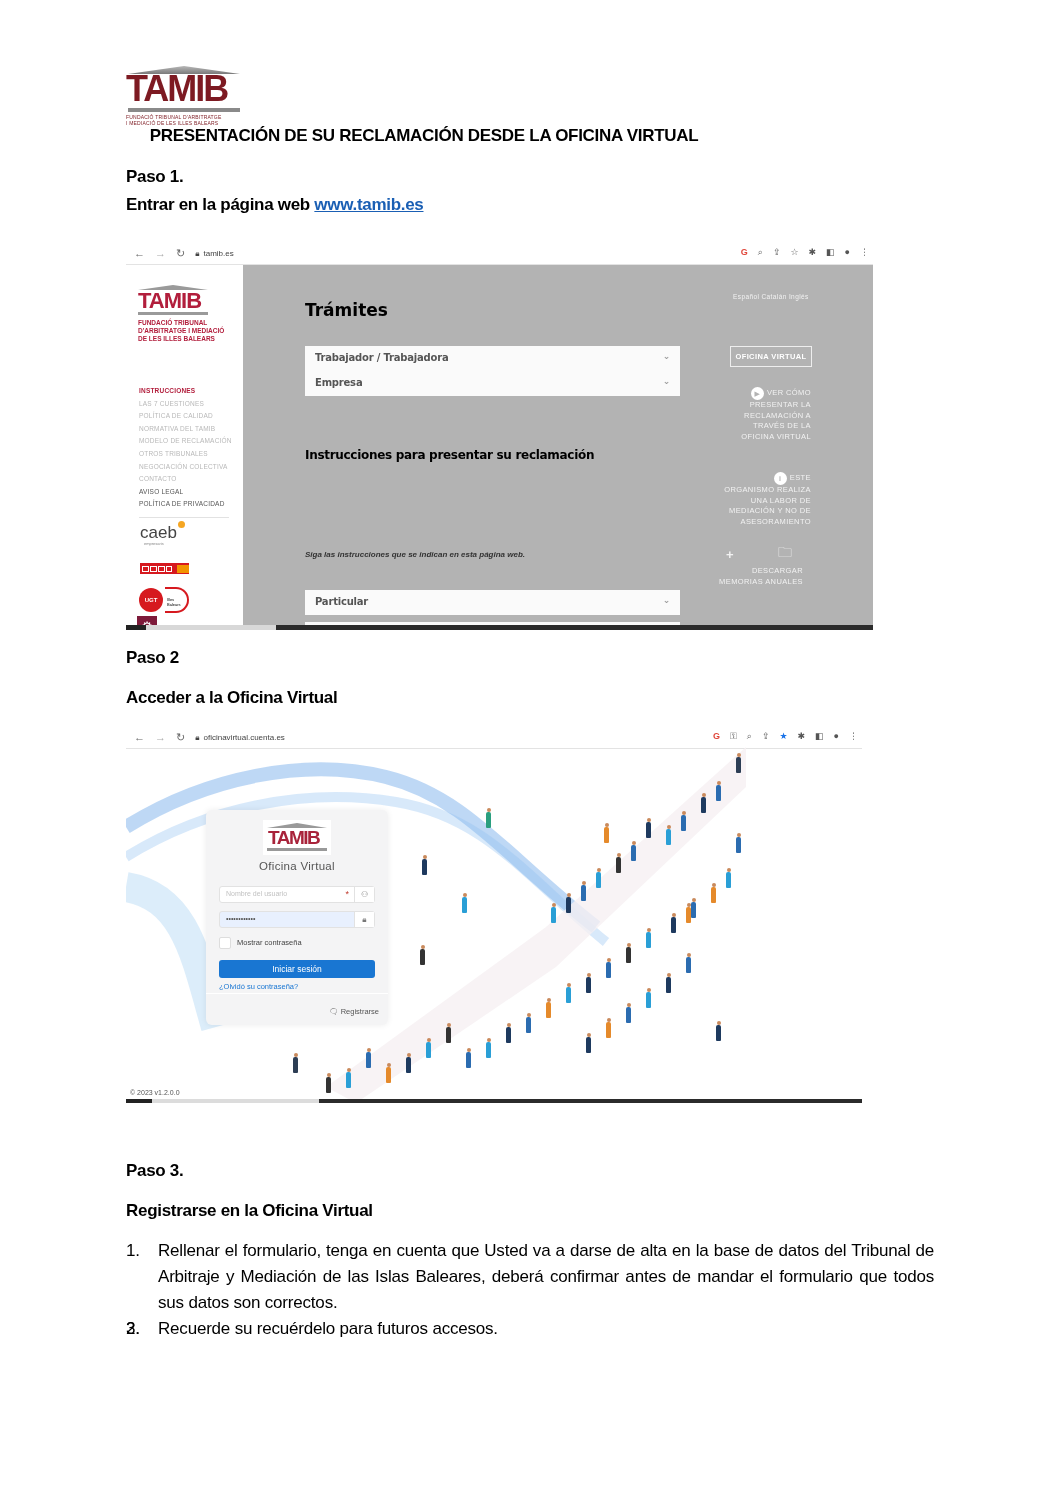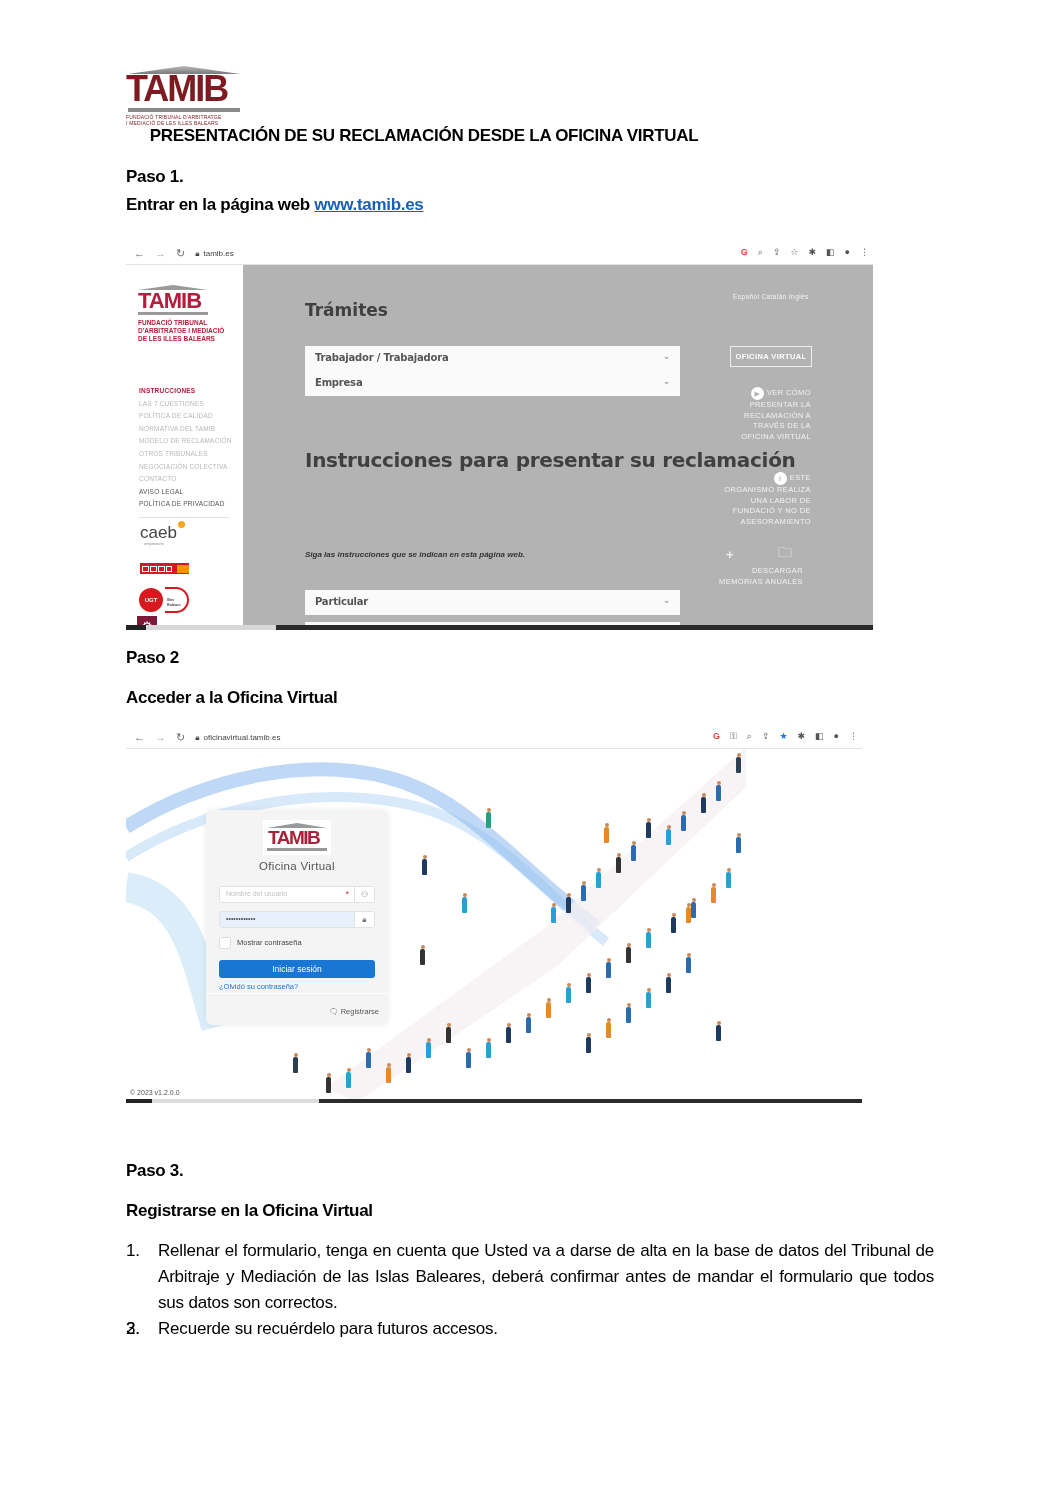--- a/index.html
+++ b/index.html
@@ -40,21 +40,21 @@
   .caeb small { display: block; font-size: 4px; color: #888; margin-top: -2px; margin-left: 4px; }
   .caeb .dot { position: absolute; right: -8px; top: -2px; width: 7px; height: 7px; background: #f5a623; border-radius: 50%; }
   .ccoo { position: absolute; left: 14px; top: 298px; width: 49px; height: 11px; background: #d6191f; display: flex; align-items: center; padding-left: 2px; gap: 1px; }
   .ccoo i { width: 7px; height: 6px; border: 1px solid #fff; display: block; }
   .ccoo b { width: 12px; height: 8px; background: #f29400; display: block; margin-left: 4px; }
   .ugt { position: absolute; left: 13px; top: 323px; width: 24px; height: 24px; border-radius: 50%; background: #d6191f; color: #fff; font-size: 6px; font-weight: bold; display: flex; align-items: center; justify-content: center; }
   .ugt2 { position: absolute; left: 39px; top: 322px; width: 24px; height: 26px; border: 2px solid #d6191f; border-left: none; border-radius: 0 14px 14px 0; font-size: 4px; padding-left: 2px; padding-top: 8px; }
   .gear { position: absolute; left: 11px; top: 351px; width: 20px; height: 20px; background: #7d1a3a; color: #fff; font-size: 13px; display: flex; align-items: center; justify-content: center; }
 
   .s1-main { position: absolute; left: 117px; top: 22px; width: 630px; height: 360px; background: #b3b3b3; }
-  .s1-h { position: absolute; font-weight: bold; color: #404040; font-family: "DejaVu Sans", sans-serif; }
+  .s1-h { position: absolute; font-weight: bold; color: #000000; font-family: "DejaVu Sans", sans-serif; }
   .s1-acc { position: absolute; left: 62px; width: 375px; height: 25px; background: #fafafa; font-size: 10px; font-weight: bold; color: #555; padding: 6px 10px; font-family: "DejaVu Sans", sans-serif; letter-spacing: -.2px; }
   .s1-acc .chev { position: absolute; right: 10px; top: 5px; font-size: 9px; color: #999; }
   .s1-p { position: absolute; left: 62px; width: 380px; font-size: 8px; line-height: 14.5px; color: #666; }
   .s1-p b { color: #333; }
   .s1-p2 { position: absolute; left: 62px; top: 285px; font-size: 8px; font-weight: bold; font-style: italic; color: #333; }
   .s1-right { position: absolute; color: #f2f2f2; font-size: 7.5px; text-align: right; line-height: 10.5px; letter-spacing: .4px; }
   .ov-btn { position: absolute; left: 487px; top: 81px; width: 82px; height: 21px; border: 1px solid #eee; color: #fff; font-weight: bold; font-size: 7.5px; display: flex; align-items: center; justify-content: center; letter-spacing: .4px; }
   .play { display: inline-block; width: 13px; height: 13px; border-radius: 50%; background: #fff; color: #b3b3b3; font-size: 7px; line-height: 13px; text-align: center; vertical-align: middle; margin-right: 3px; }
   .taskbar { position: absolute; left: 0; top: 382px; width: 747px; height: 5px; background: #2b2b2b; }
   .taskbar .lt { position: absolute; left: 0; top: 0; width: 150px; height: 5px; background: #d8d8d8; }
@@ -175,21 +175,21 @@
   </div>
 
   <div class="s1-main">
     <div class="s1-h" style="left:62px; top:35px; font-size:17px;">Trámites</div>
     <div class="s1-acc" style="top:81px">
       <span>Trabajador / Trabajadora</span><span class="chev">⌄</span>
     </div>
     <div class="s1-acc" style="top:106px">
       <span>Empresa</span><span class="chev">⌄</span>
     </div>
-    <div class="s1-h" style="left:62px; top:183px; font-size:20px; letter-spacing:-.3px;">Instrucciones para presentar su reclamación</div>
+    <div class="s1-h" style="left:62px; top:183px; font-size:12px; letter-spacing:-.3px;">Instrucciones para presentar su reclamación</div>
     <div class="s1-p2">Siga las instrucciones que se indican en esta página web.</div>
     <div class="s1-acc" style="top:325px">
       <span>Particular</span><span class="chev">⌄</span>
     </div>
     <div class="s1-acc" style="top:357px">
       <span>Profesional</span><span class="chev">⌄</span>
     </div>
 
     <div class="s1-right" style="left:490px; top:27px; font-size:6.5px;">Español  Catalán  Inglés</div>
     <div class="ov-btn">OFICINA VIRTUAL</div>
@@ -197,21 +197,21 @@
       <div><span class="play">▶</span><span>VER CÓMO</span></div>
       <div>PRESENTAR LA</div>
       <div>RECLAMACIÓN A</div>
       <div>TRAVÉS DE LA</div>
       <div>OFICINA VIRTUAL</div>
     </div>
     <div class="s1-right" style="left:470px; top:207px; width:98px;">
       <div><span class="play" style="font-weight:bold">i</span><span>ESTE</span></div>
       <div>ORGANISMO REALIZA</div>
       <div>UNA LABOR DE</div>
-      <div>FUNDACIÓ Y NO DE</div>
+      <div>MEDIACIÓN Y NO DE</div>
       <div>ASESORAMIENTO</div>
     </div>
     <div class="s1-right" style="left:483px; top:285px; font-size:13px; font-weight:bold;">+</div>
     <div class="s1-right" style="left:535px; top:282px; font-size:14px;">🗀︎</div>
     <div class="s1-right" style="left:470px; top:301px; width:90px;">
       <div>DESCARGAR</div>
       <div>MEMORIAS ANUALES</div>
     </div>
   </div>
   <div class="taskbar">
@@ -225,21 +225,21 @@
 
 <div class="shot2">
   <div class="chrome">
     <div class="nav">
       <span>←</span>
       <span style="color:#aaa">→</span>
       <span>↻</span>
     </div>
     <div class="url">
       <span>🔒︎</span>
-      <span>oficinavirtual.tamib.es</span>
+      <span>oficinavirtual.cuenta.es</span>
     </div>
     <div class="tools">
       <span class="g">G</span>
       <span>⚿</span>
       <span>⌕</span>
       <span>⇪</span>
       <span class="star-blue">★</span>
       <span>✱</span>
       <span>◧</span>
       <span>●</span>

